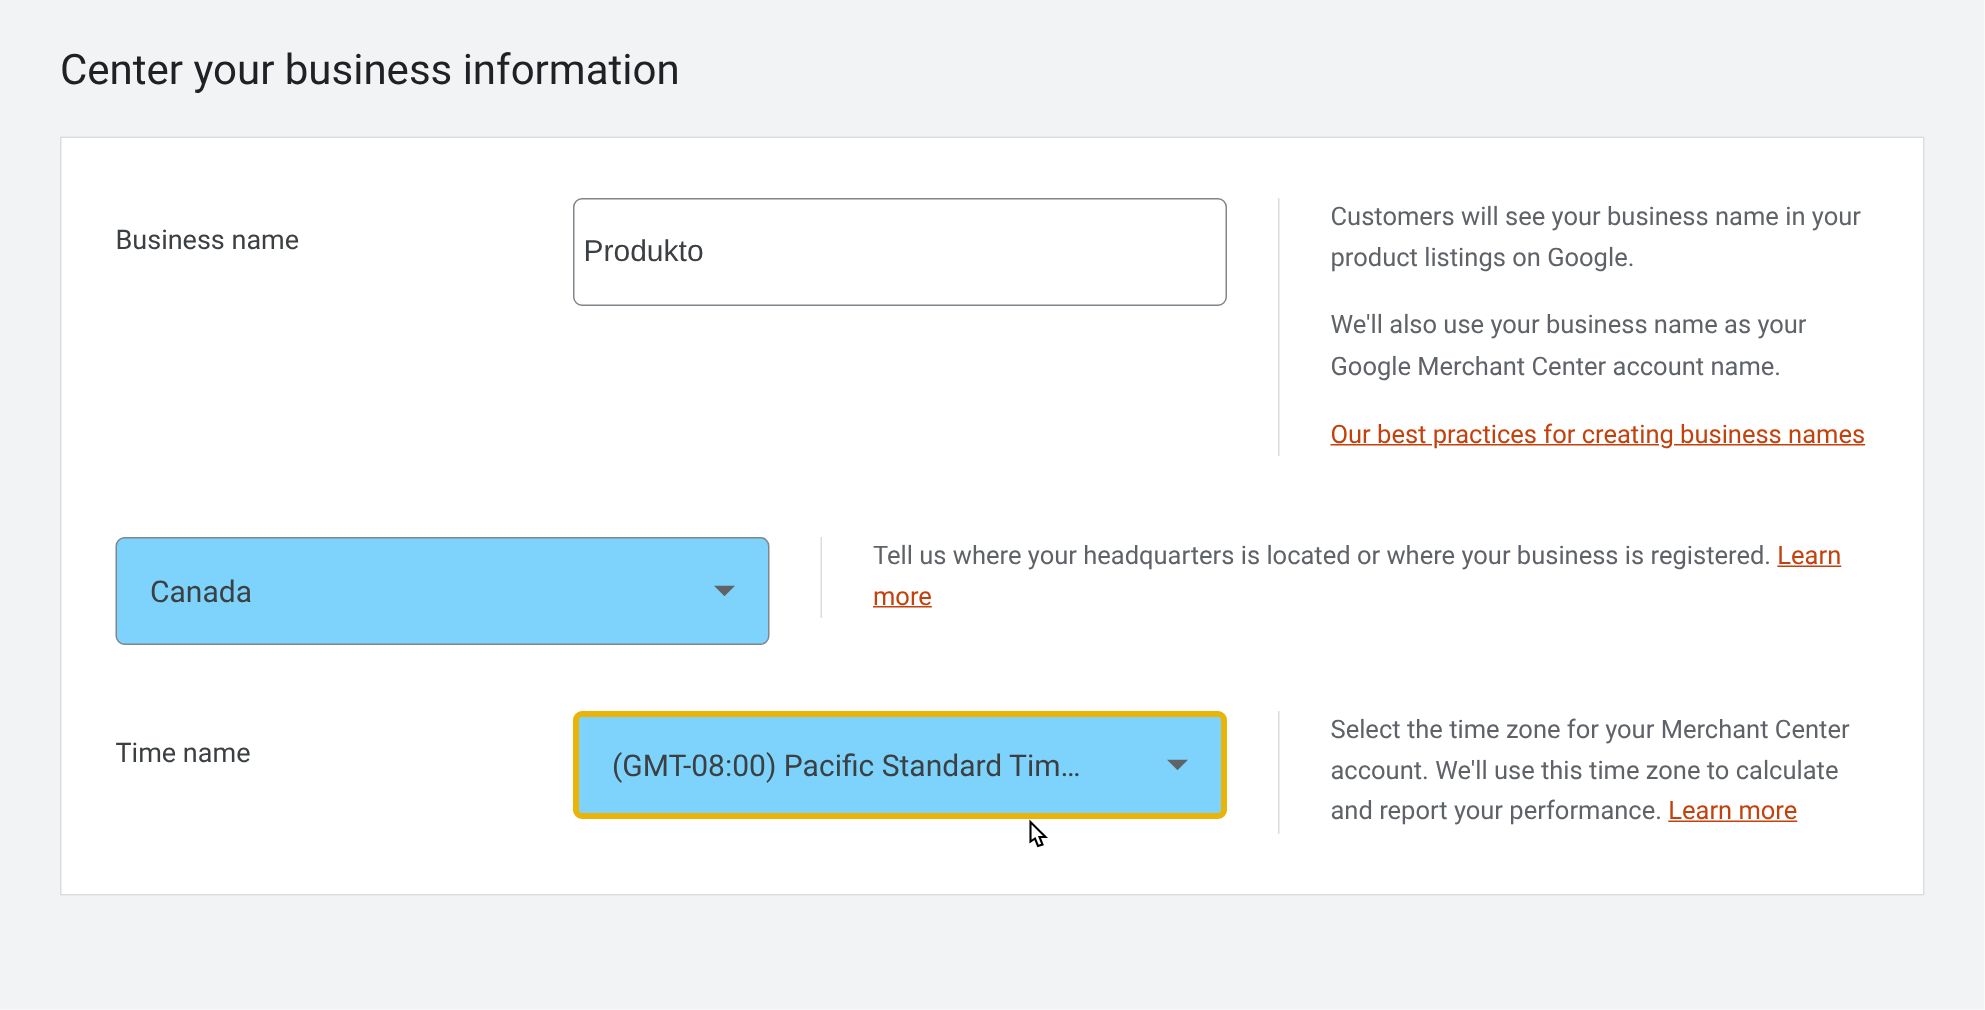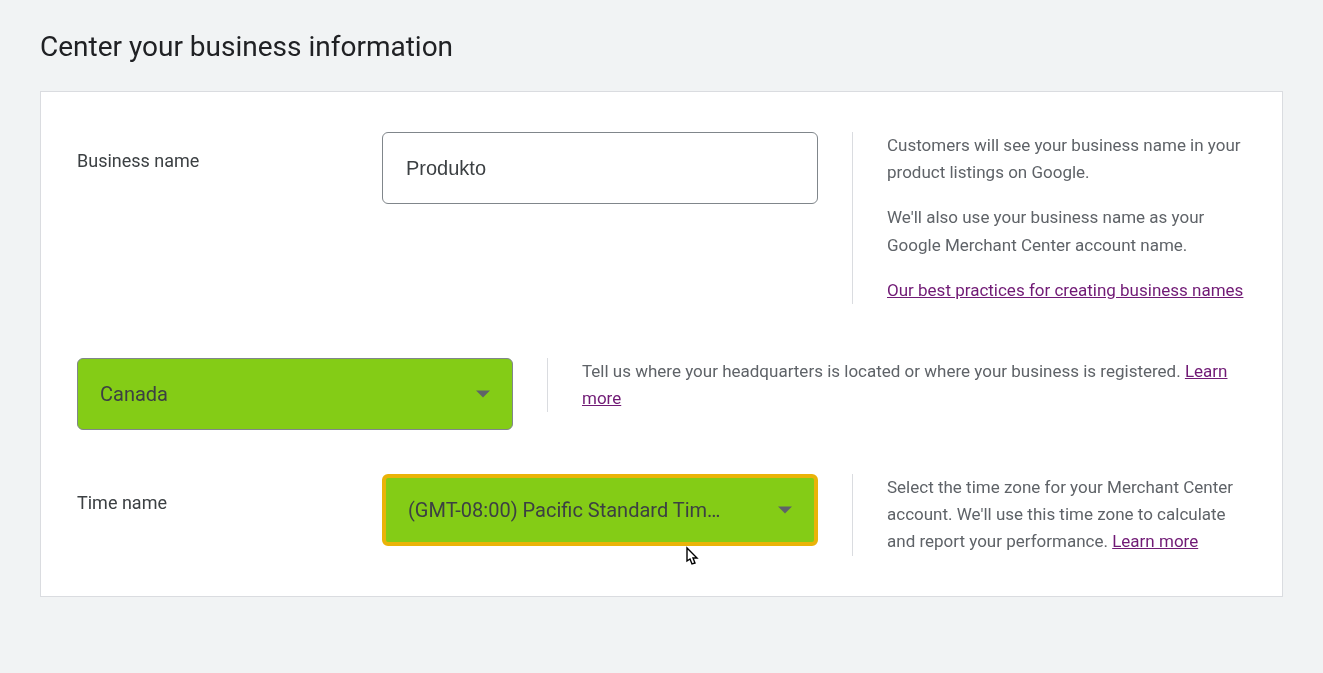--- a/index.html
+++ b/index.html
@@ -56,37 +56,37 @@
     }
     .help-col p:last-child {
       margin-bottom: 0;
     }
     .text-input {
       width: 100%;
       height: 72px;
       border: 1px solid #80868b;
       border-radius: 6px;
       font-size: 20px;
-      padding: 0 23px;
+      padding: 0 6px;
       color: #3c4043;
       outline: none;
     }
     .select-box {
       width: 100%;
       height: 72px;
       border: 1px solid #80868b;
       border-radius: 6px;
       font-size: 20px;
       padding: 0 46px 0 22px;
       color: #3c4043;
       display: flex;
       align-items: center;
       position: relative;
       cursor: pointer;
-      background: #84cc16;
+      background: #7dd3fc;
     }
     .select-box.focused {
       border: 4px solid #eab308;
     }
     .select-text {
       white-space: nowrap;
       overflow: hidden;
       text-overflow: ellipsis;
       flex: 1;
     }
@@ -95,21 +95,21 @@
       right: 22px;
       top: 50%;
       width: 0;
       height: 0;
       border-left: 7px solid transparent;
       border-right: 7px solid transparent;
       border-top: 7px solid #5f6368;
       transform: translateY(-50%);
     }
     a.link {
-      color: #701a75;
+      color: #c2410c;
     }
     .spacer-big {
       height: 54px;
     }
     .spacer-med {
       height: 44px;
     }
     .cursor {
       position: absolute;
       pointer-events: none;

